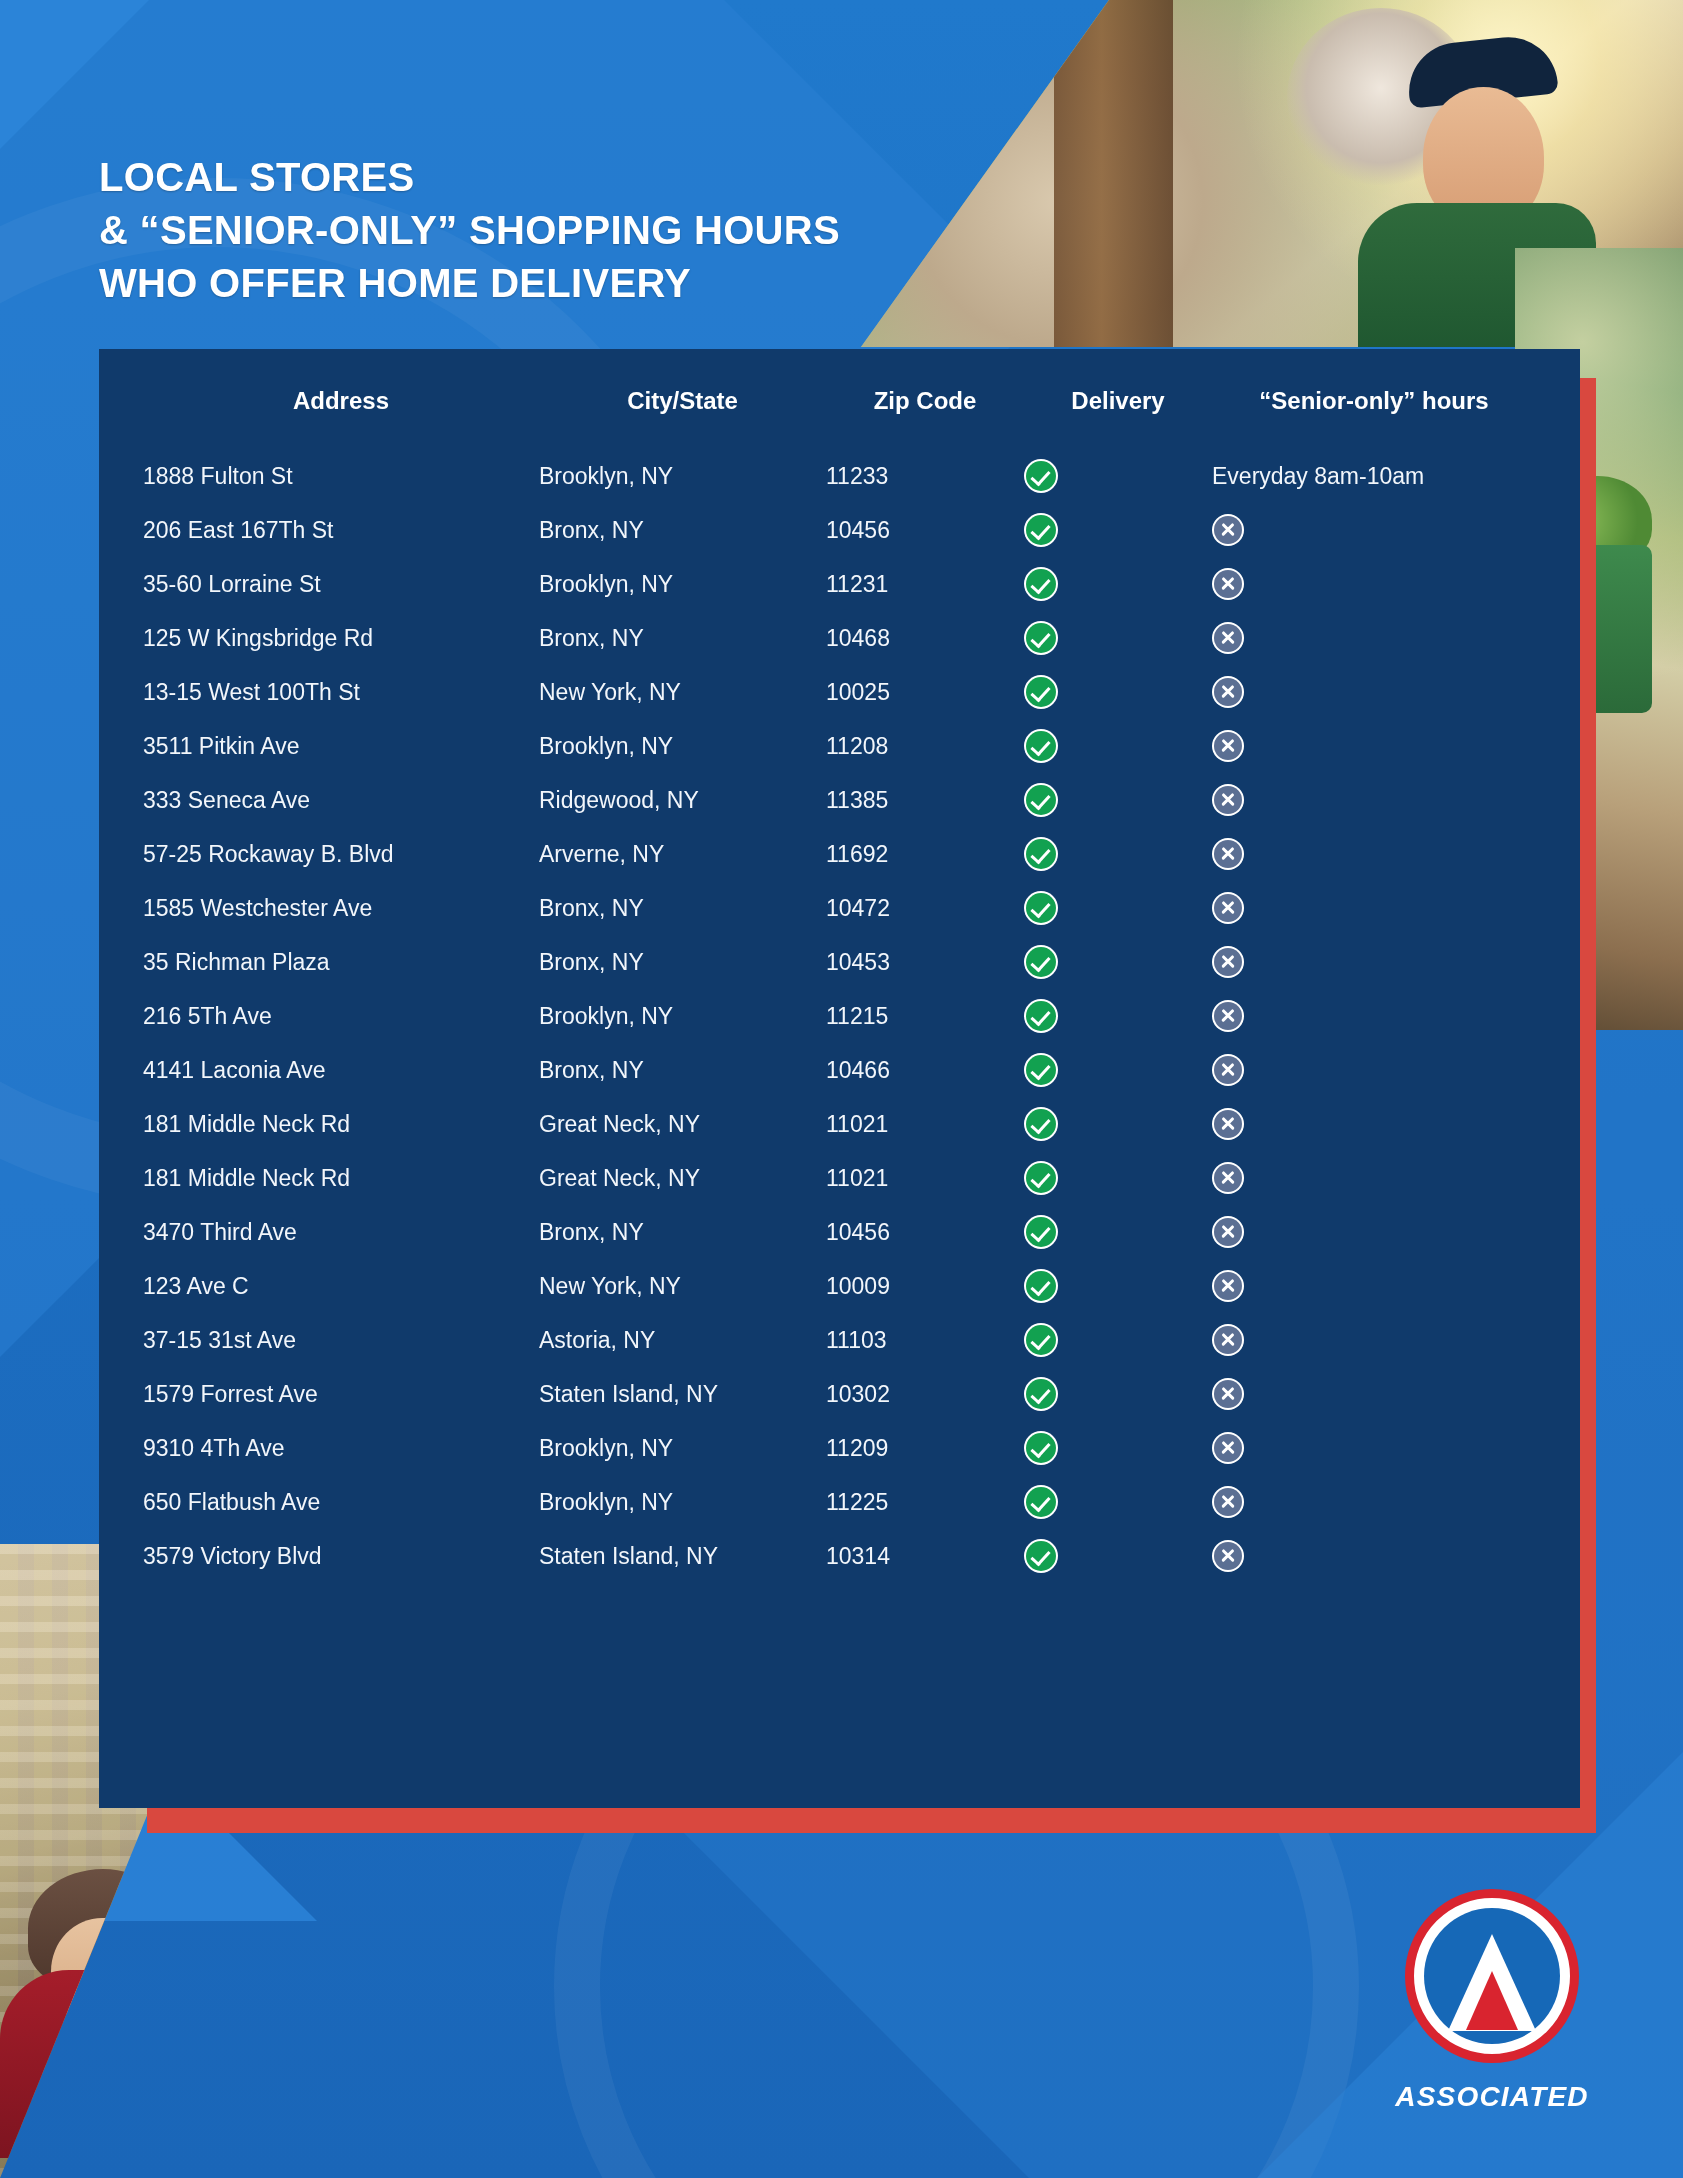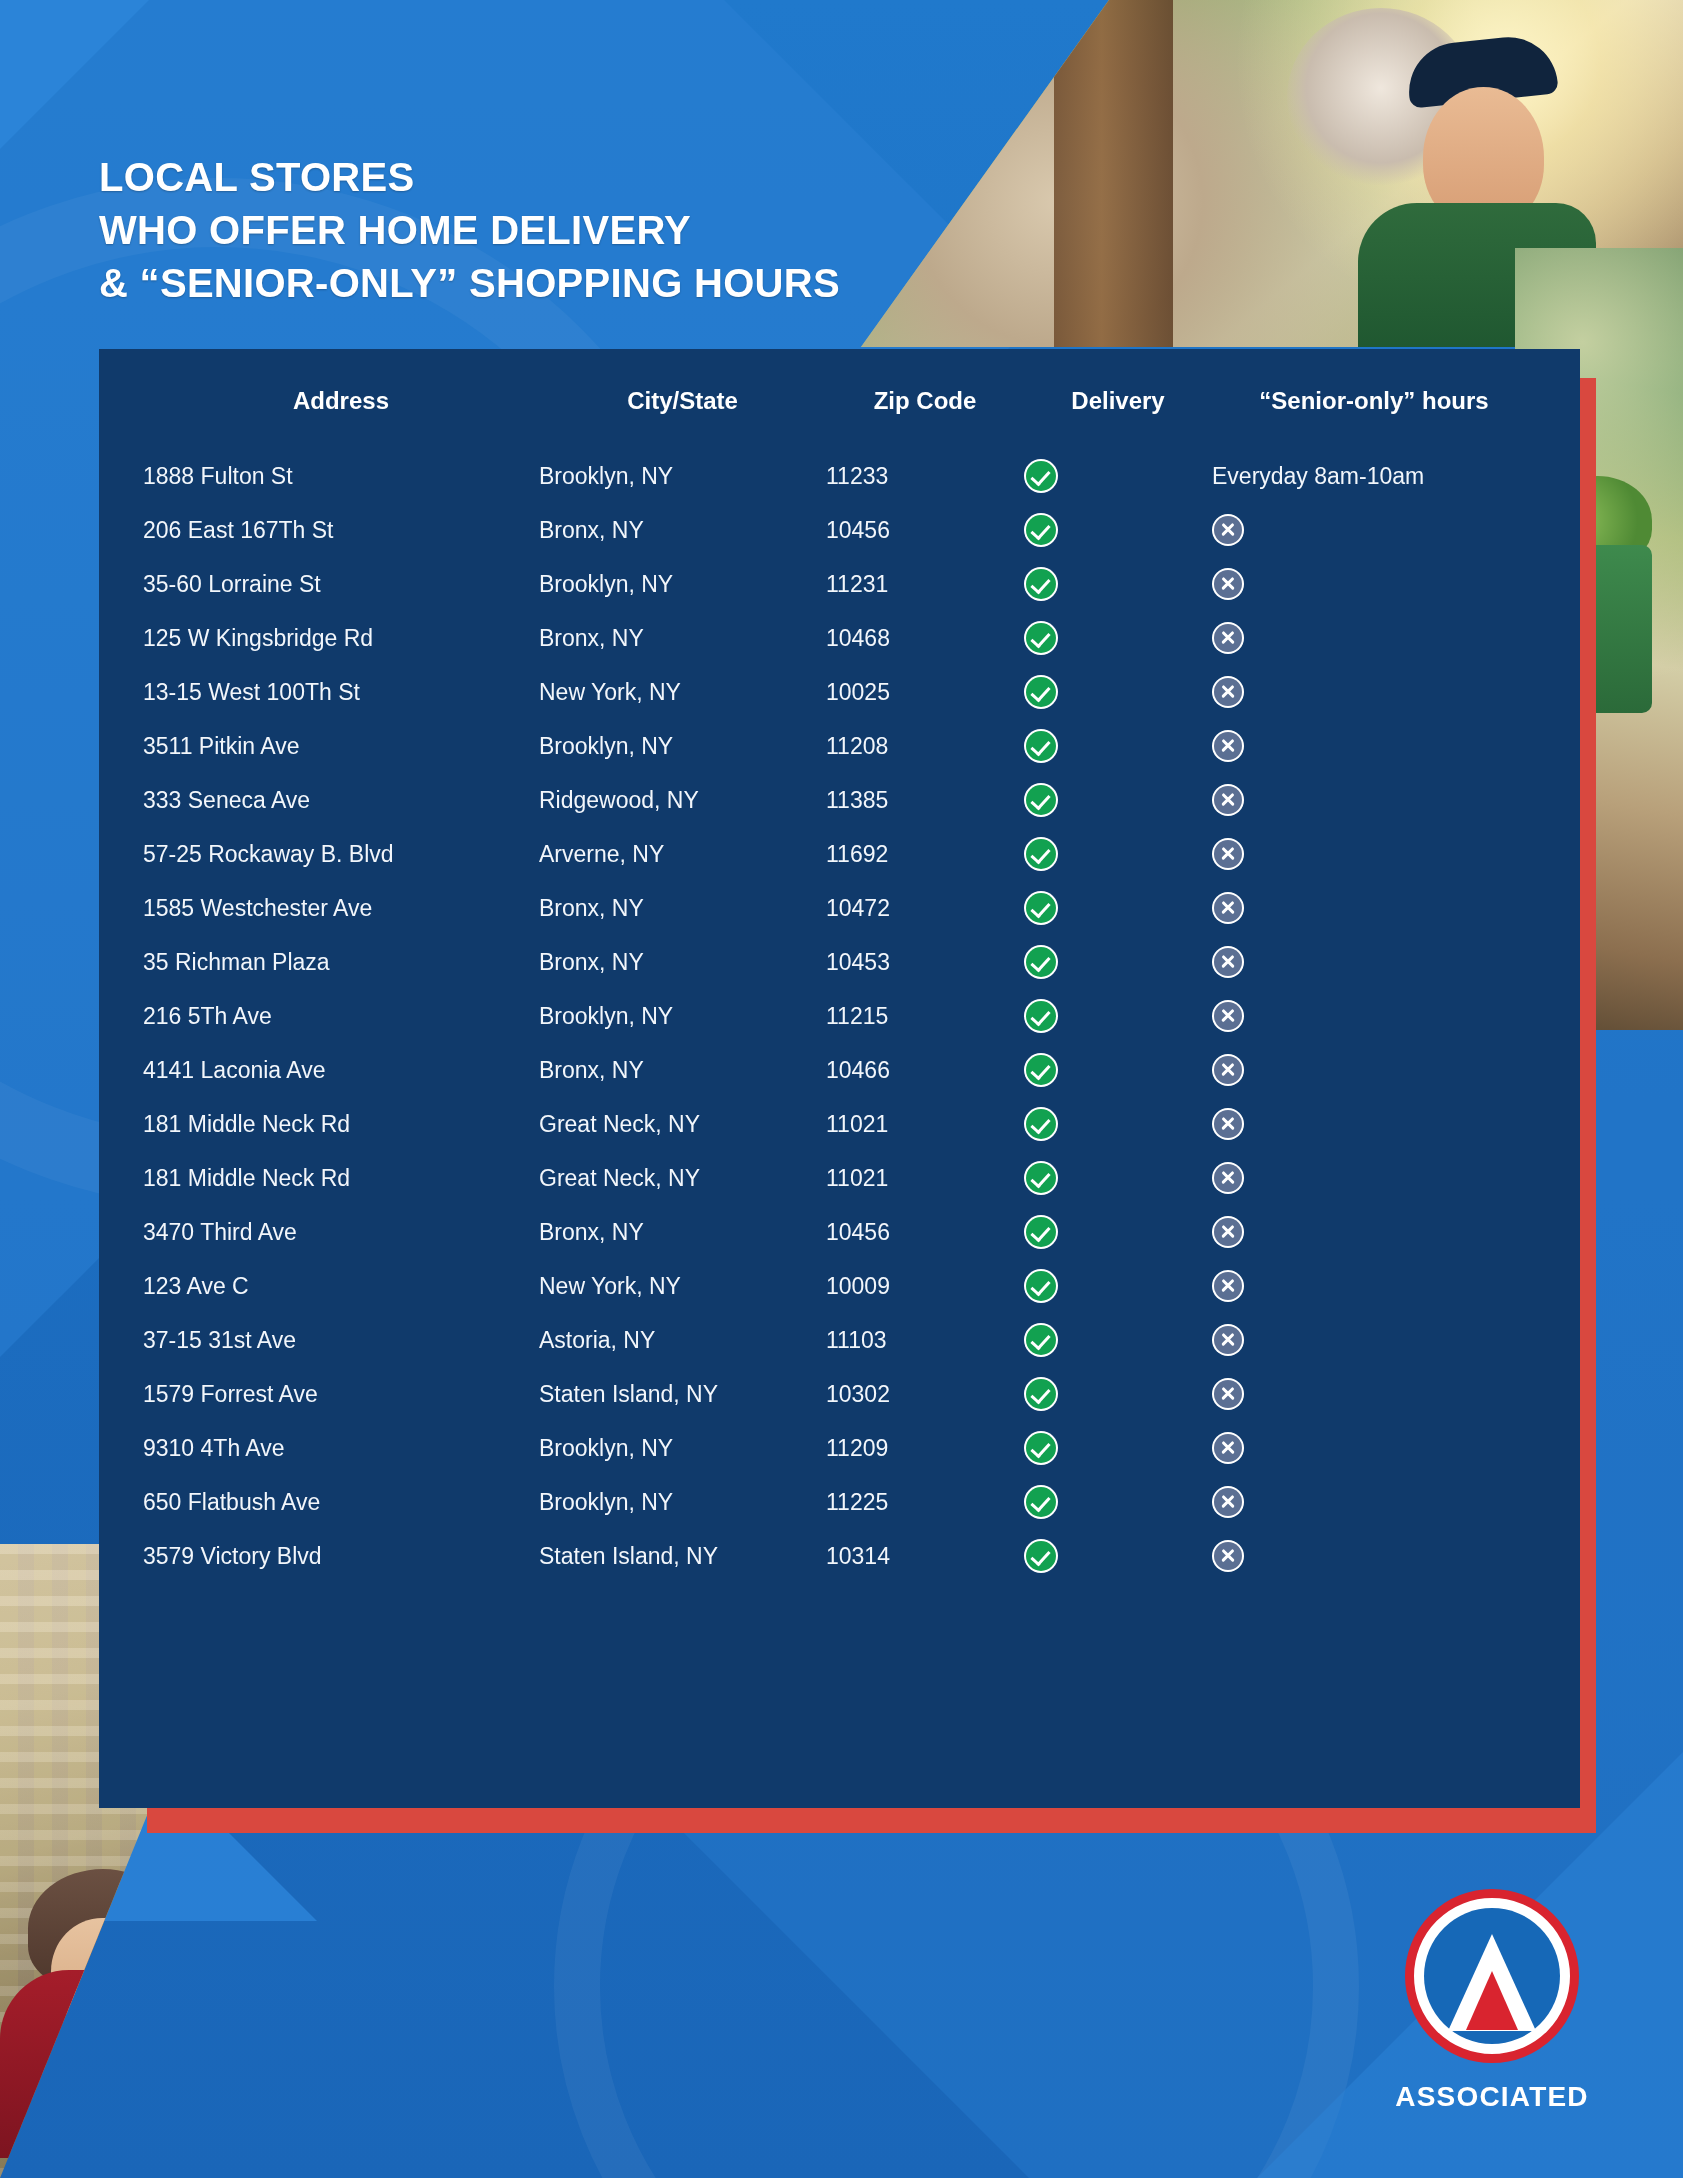--- a/index.html
+++ b/index.html
@@ -346,20 +346,21 @@
     border-left: 26px solid transparent;
     border-right: 26px solid transparent;
     border-bottom: 59px solid #d9242f;
   }
   .logo-text {
     margin-top: 18px;
     color: #ffffff;
     font-size: 28px;
     font-weight: bold;
     letter-spacing: 1.2px;
+    font-style: italic;
   }
 </style>
 </head>
 <body>
 
 <div class="bg-root">
   <div class="bg-diag-light" style="left:-752px; top:-426px;"></div>
   <div class="bg-diag-light" style="left:871px; top:970px; opacity:.35;"></div>
   <div class="bg-swirl" style="left:-297px; top:178px; width:891px; height:891px;"></div>
   <div class="bg-swirl2" style="left:554px; top:1584px; width:713px; height:713px;"></div>
@@ -385,22 +386,22 @@
   <div class="shelves"></div>
   <div class="lady-hair"></div>
   <div class="lady-face"></div>
   <div class="lady-sweater"></div>
   <div class="cart"></div>
   <div class="cart-bar"></div>
 </div>
 
 <div class="title">
   <span class="line">LOCAL STORES</span>
+  <span class="line">&amp; “SENIOR-ONLY” SHOPPING HOURS</span>
   <span class="line">WHO OFFER HOME DELIVERY</span>
-  <span class="line">&amp; “SENIOR-ONLY” SHOPPING HOURS</span>
 </div>
 
 <div class="card-shadow"></div>
 <div class="card">
   <table class="store-table">
     <thead>
       <tr>
         <th class="col-address">Address</th>
         <th class="col-city">City/State</th>
         <th class="col-zip">Zip Code</th>

